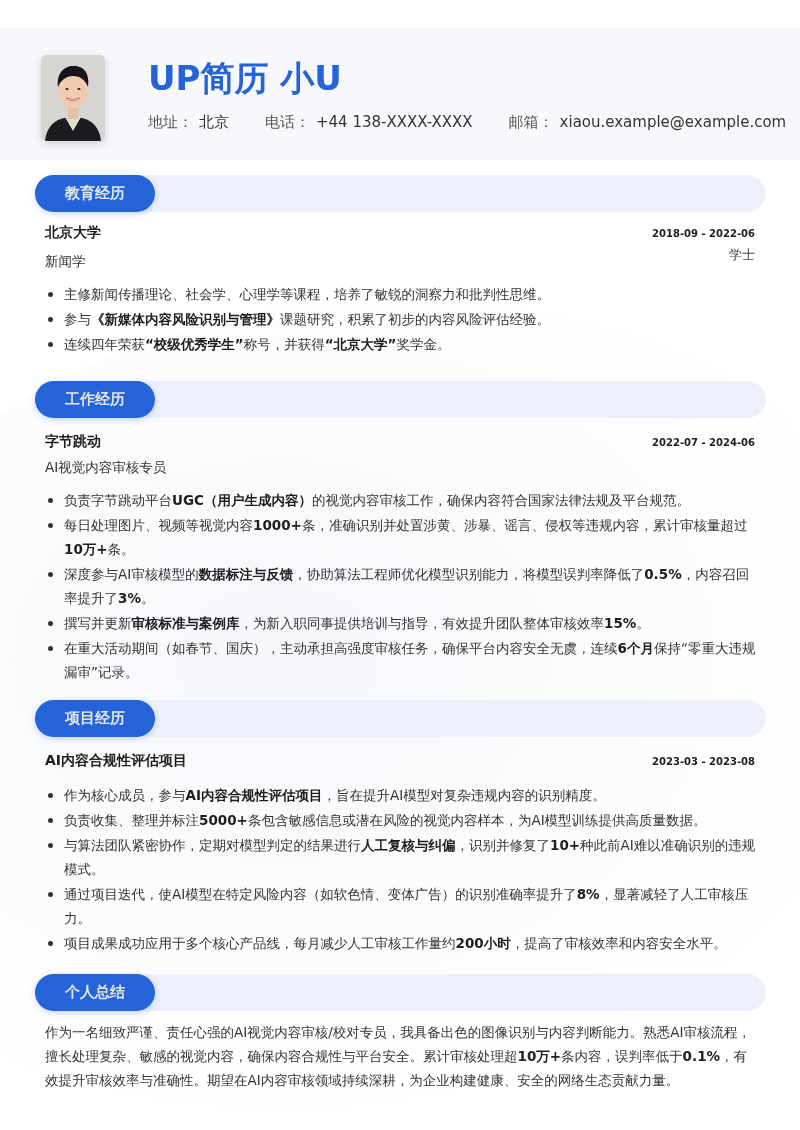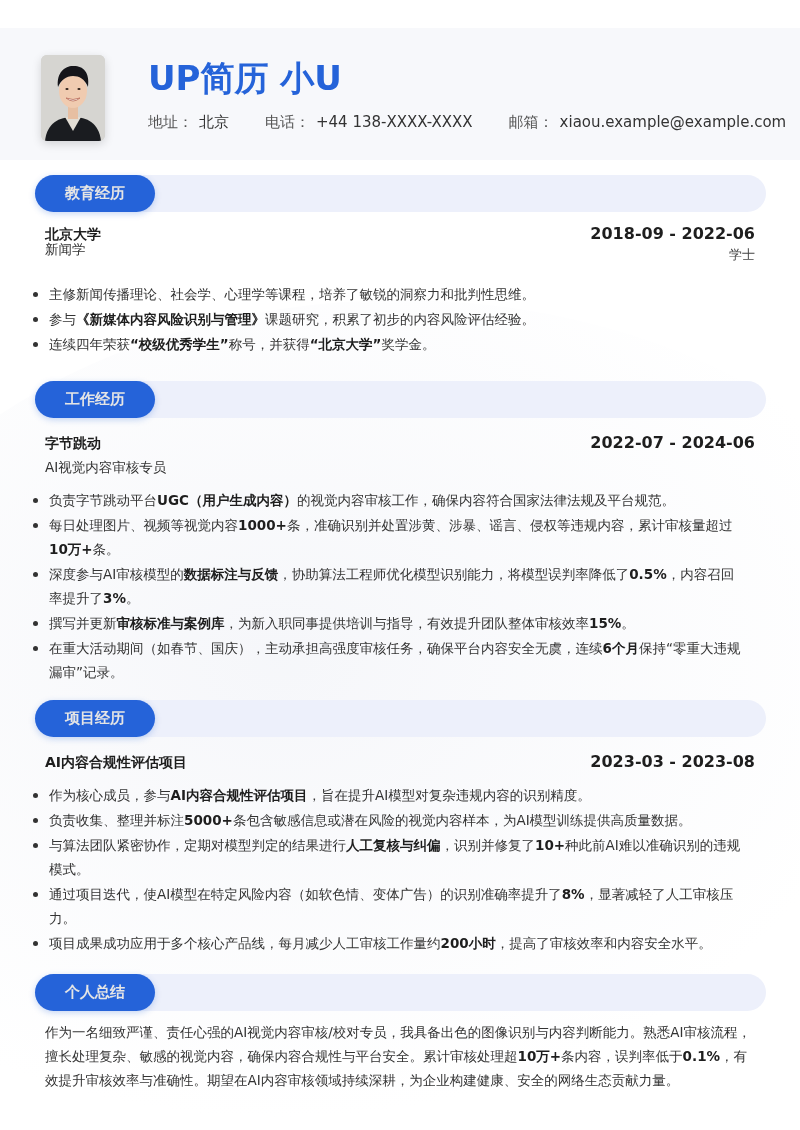--- a/index.html
+++ b/index.html
@@ -15,25 +15,25 @@
   .contacts .c { margin-right: 28px; }
   .contacts .k { color: #555; }
   .contacts .v { color: #333; margin-left: 6px; }
 
   .section-bar { position: absolute; left: 35px; width: 731px; height: 37px; border-radius: 19px; background: #edf0fb; }
   .section-pill { position: absolute; left: 0; top: 0; width: 120px; height: 37px; border-radius: 19px; background: #2563d9;
     color: #e5e5e5; font-weight: bold; font-size: 15px; line-height: 37px; text-align: center; box-shadow: 0 2px 6px rgba(37,99,217,0.25); }
 
   .row { position: absolute; left: 45px; width: 710px; display: flex; justify-content: space-between; align-items: baseline; }
   .entry-title { font-size: 14px; font-weight: bold; color: #1e1e1e; }
-  .entry-date { font-size: 16px; font-weight: bold; color: #1e1e1e; }
+  .entry-date { font-size: 10px; font-weight: bold; color: #1e1e1e; }
   .entry-sub { position: absolute; left: 45px; font-size: 13.5px; color: #333; }
   .degree { position: absolute; right: 45px; font-size: 13px; color: #444; }
 
-  .bullets { position: absolute; left: 29px; width: 712px; list-style: none; }
+  .bullets { position: absolute; left: 44px; width: 712px; list-style: none; }
   .bullets li { position: relative; padding-left: 20px; font-size: 13.5px; line-height: 24px; color: #333; margin-bottom: 1px; }
   .bullets li::before { content: ""; position: absolute; left: 4px; top: 10px; width: 5px; height: 5px; border-radius: 50%; background: #333; }
   .bullets b { color: #1e1e1e; }
   .summary { position: absolute; left: 45px; top: 1020px; width: 712px; font-size: 13.5px; line-height: 24px; color: #333; }
   .summary b { color: #1e1e1e; }
 </style>
 </head>
 <body>
 
 <div class="bg-swirl"></div>
@@ -59,21 +59,21 @@
   <span class="c"><span class="k">邮箱：</span><span class="v">xiaou.example@example.com</span></span>
 </div>
 
 <div class="section-bar" style="top:175px">
   <div class="section-pill">教育经历</div>
 </div>
 <div class="row" style="top:224px">
   <span class="entry-title">北京大学</span>
   <span class="entry-date">2018-09 - 2022-06</span>
 </div>
-<div class="entry-sub" style="top:241px">新闻学</div>
+<div class="entry-sub" style="top:253px">新闻学</div>
 <div class="degree" style="top:246px">学士</div>
 <ul class="bullets" style="top:282px">
     <li>主修新闻传播理论、社会学、心理学等课程，培养了敏锐的洞察力和批判性思维。</li>
     <li>参与<b>《新媒体内容风险识别与管理》</b>课题研究，积累了初步的内容风险评估经验。</li>
     <li>连续四年荣获<b>“校级优秀学生”</b>称号，并获得<b>“北京大学”</b>奖学金。</li>
   </ul>
 
 <div class="section-bar" style="top:381px">
   <div class="section-pill">工作经历</div>
 </div>

